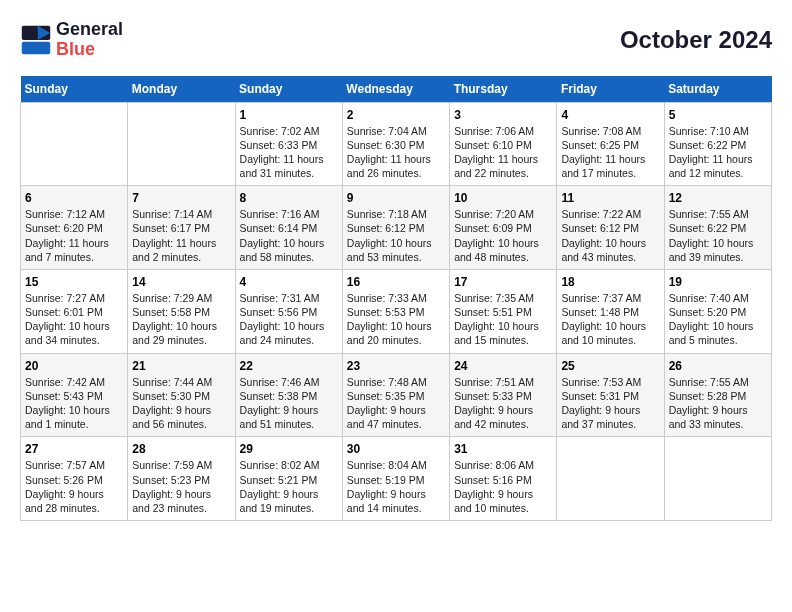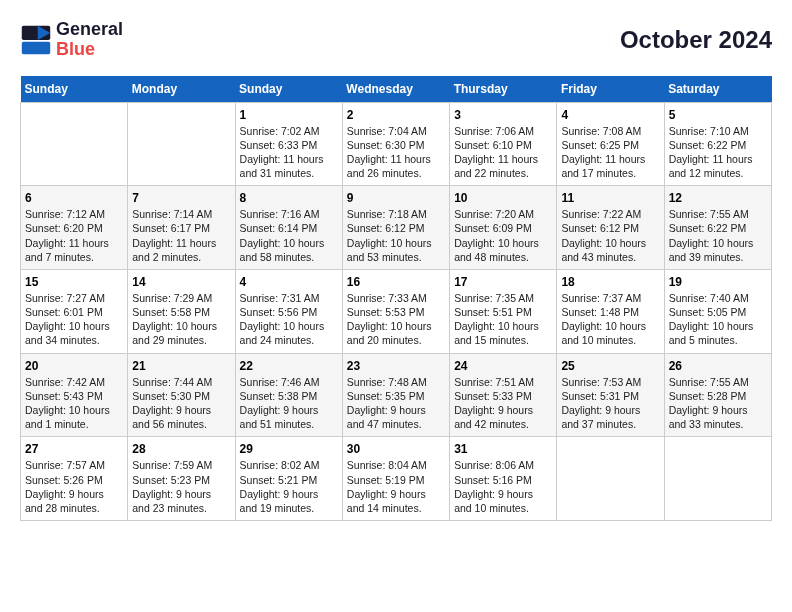--- a/index.html
+++ b/index.html
@@ -232,21 +232,21 @@
         </td>
         <td>
           <span class="day-num">18</span>
           <div class="cell-text">Sunrise: 7:37 AM</div>
           <div class="cell-text">Sunset: 1:48 PM</div>
           <div class="cell-text">Daylight: 10 hours and 10 minutes.</div>
         </td>
         <td>
           <span class="day-num">19</span>
           <div class="cell-text">Sunrise: 7:40 AM</div>
-          <div class="cell-text">Sunset: 5:05 PM</div>
+          <div class="cell-text">Sunset: 5:20 PM</div>
           <div class="cell-text">Daylight: 10 hours and 5 minutes.</div>
         </td>
       </tr>
       <tr>
         <td>
           <span class="day-num">20</span>
           <div class="cell-text">Sunrise: 7:42 AM</div>
           <div class="cell-text">Sunset: 5:43 PM</div>
           <div class="cell-text">Daylight: 10 hours and 1 minute.</div>
         </td>

